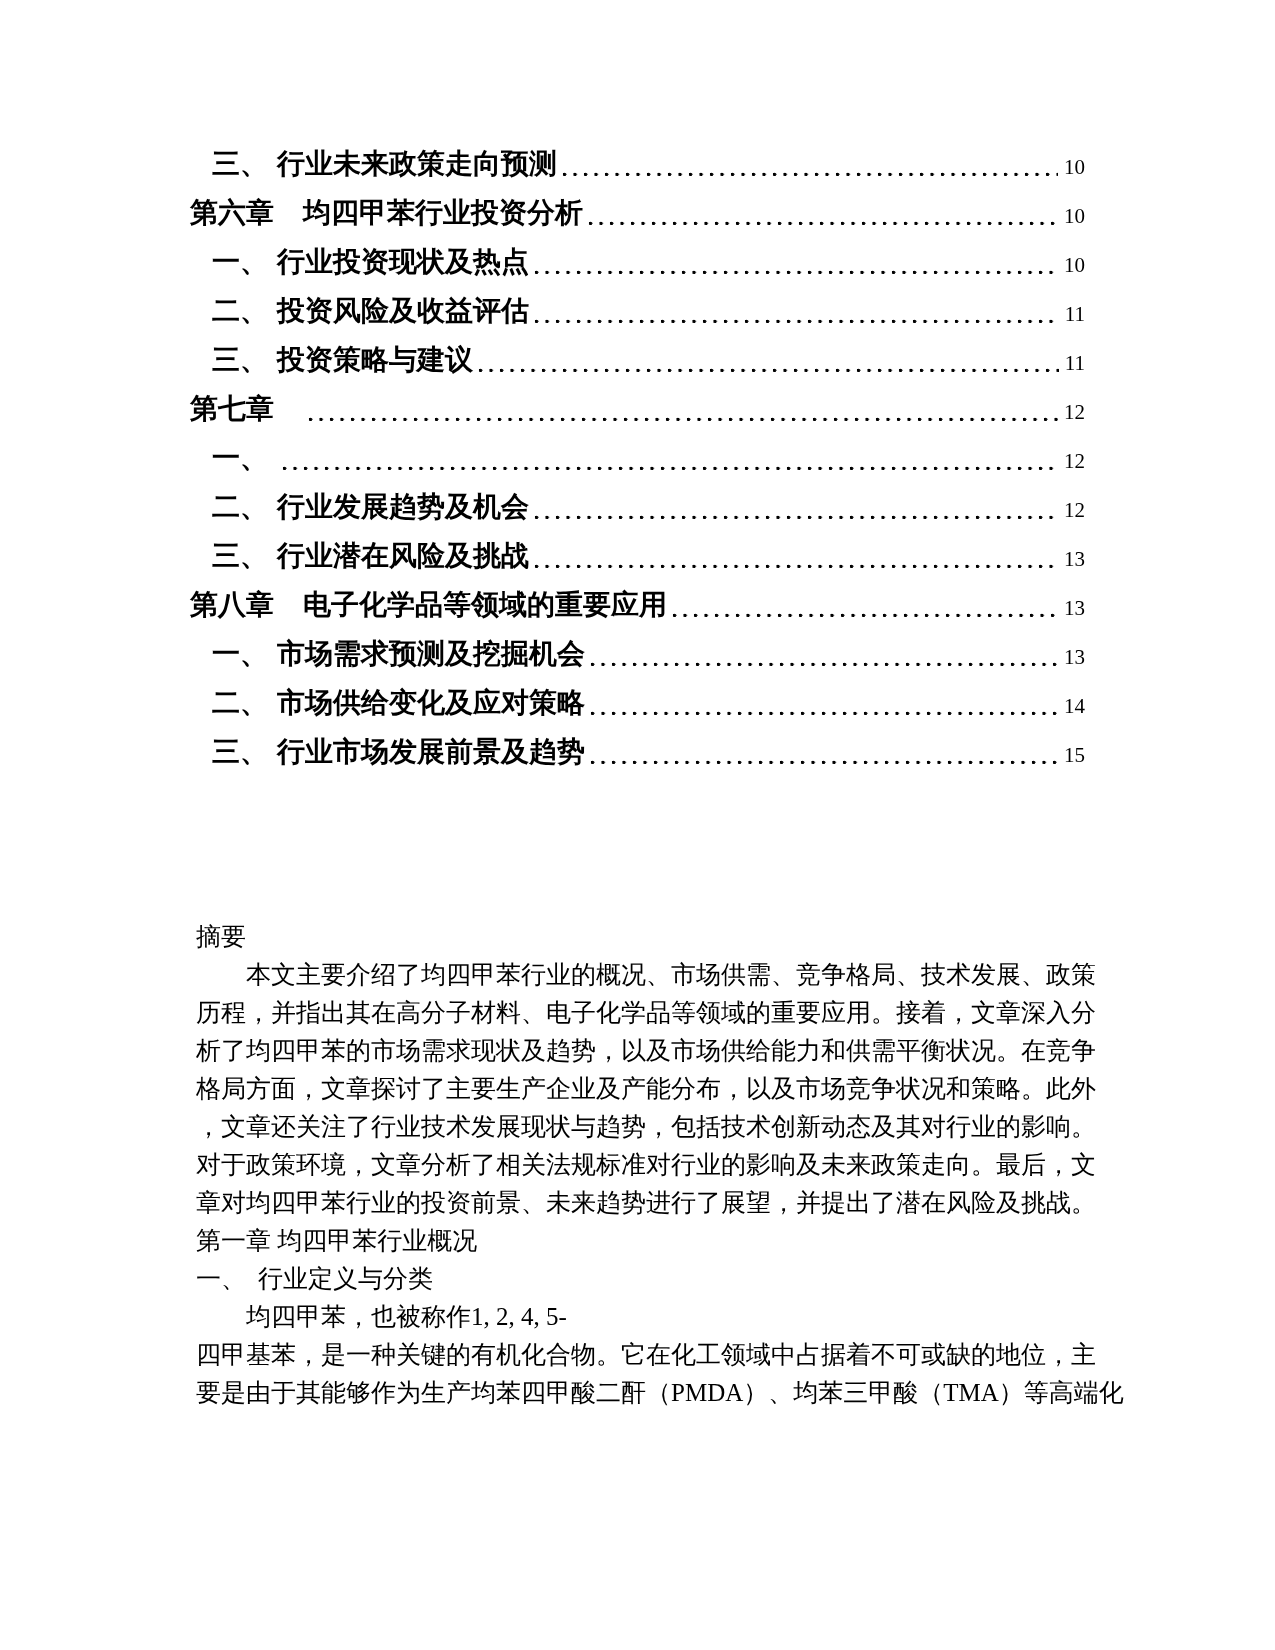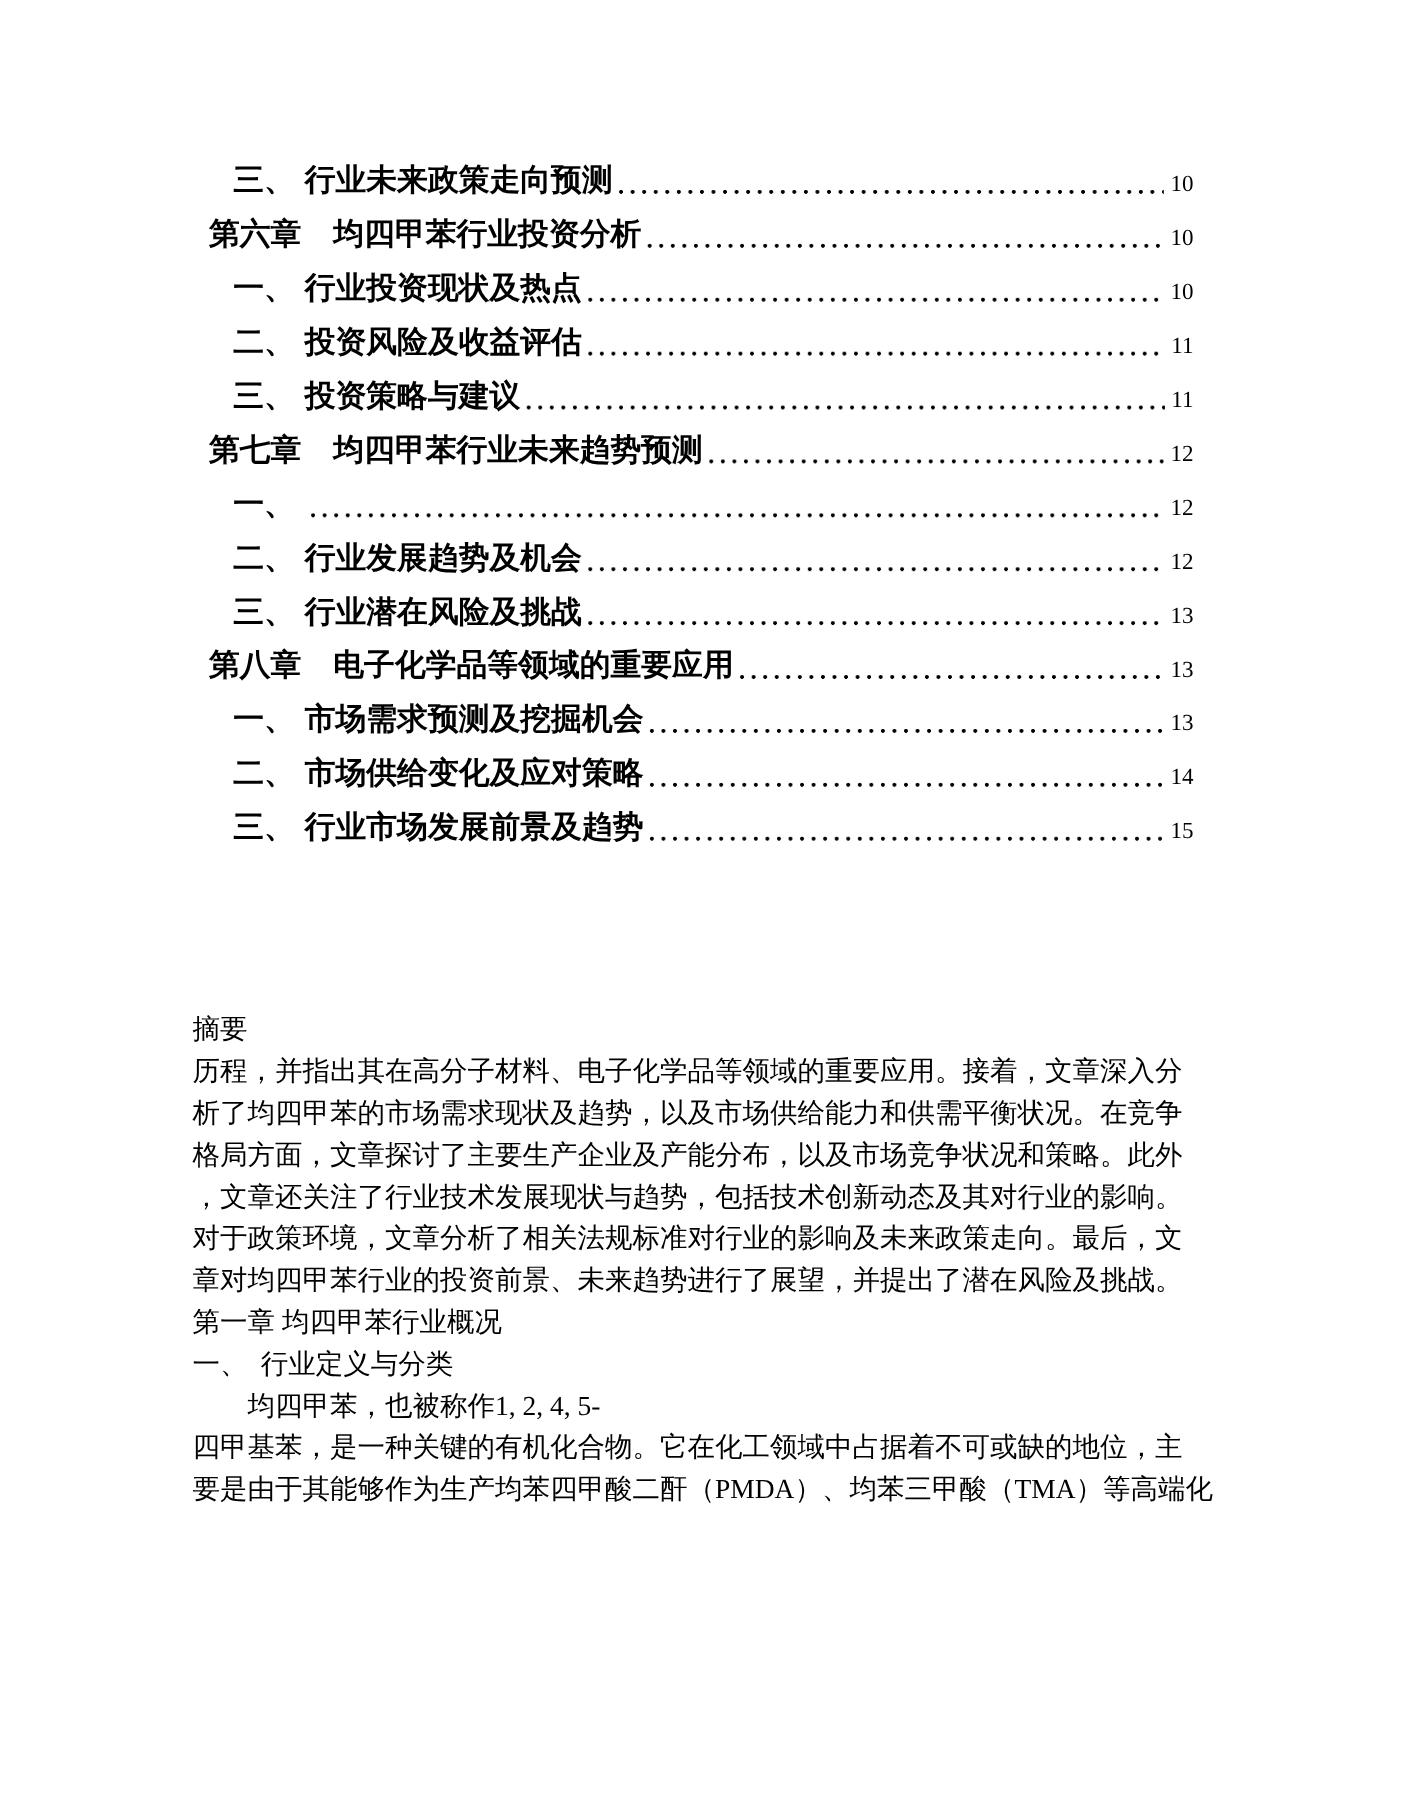--- a/index.html
+++ b/index.html
@@ -48,21 +48,21 @@
     flex: none;
     font-weight: 400;
     font-size: 21px;
     line-height: 30px;
     padding-bottom: 1px;
   }
 
   
   .body-block {
     position: absolute;
-    left: 175px;
+    left: 196px;
     top: 918px;
     width: 912px;
     font-size: 25px;
     line-height: 38px;
     font-weight: 400;
   }
   .line { white-space: nowrap; }
   .indent { padding-left: 50px; }
   .section-line { display: flex; }
   .section-line .sec-label { flex: none; width: 62px; }
@@ -104,21 +104,20 @@
 
     <div class="toc-row level-1">
       <span class="toc-label">三、</span>
       <span class="toc-title">投资策略与建议</span>
       <span class="toc-leader"></span>
       <span class="toc-pagenum">11</span>
     </div>
 
     <div class="toc-row level-0">
       <span class="toc-label">第七章</span>
-      <span class="toc-title">均四甲苯行业未来趋势预测</span>
       <span class="toc-leader"></span>
       <span class="toc-pagenum">12</span>
     </div>
 
     <div class="toc-row level-1">
       <span class="toc-label">一、</span>
       <span class="toc-leader"></span>
       <span class="toc-pagenum">12</span>
     </div>
 
@@ -161,20 +160,21 @@
       <span class="toc-label">三、</span>
       <span class="toc-title">行业市场发展前景及趋势</span>
       <span class="toc-leader"></span>
       <span class="toc-pagenum">15</span>
     </div>
 
   </div>
 
   <div class="body-block">
     <div class="line">摘要</div>
+    <div class="line indent">本文主要介绍了均四甲苯行业的概况、市场供需、竞争格局、技术发展、政策</div>
     <div class="line">历程，并指出其在高分子材料、电子化学品等领域的重要应用。接着，文章深入分</div>
     <div class="line">析了均四甲苯的市场需求现状及趋势，以及市场供给能力和供需平衡状况。在竞争</div>
     <div class="line">格局方面，文章探讨了主要生产企业及产能分布，以及市场竞争状况和策略。此外</div>
     <div class="line">，文章还关注了行业技术发展现状与趋势，包括技术创新动态及其对行业的影响。</div>
     <div class="line">对于政策环境，文章分析了相关法规标准对行业的影响及未来政策走向。最后，文</div>
     <div class="line">章对均四甲苯行业的投资前景、未来趋势进行了展望，并提出了潜在风险及挑战。</div>
     <div class="line">第一章 均四甲苯行业概况</div>
     <div class="line section-line">
       <span class="sec-label">一、</span>
       <span>行业定义与分类</span>

